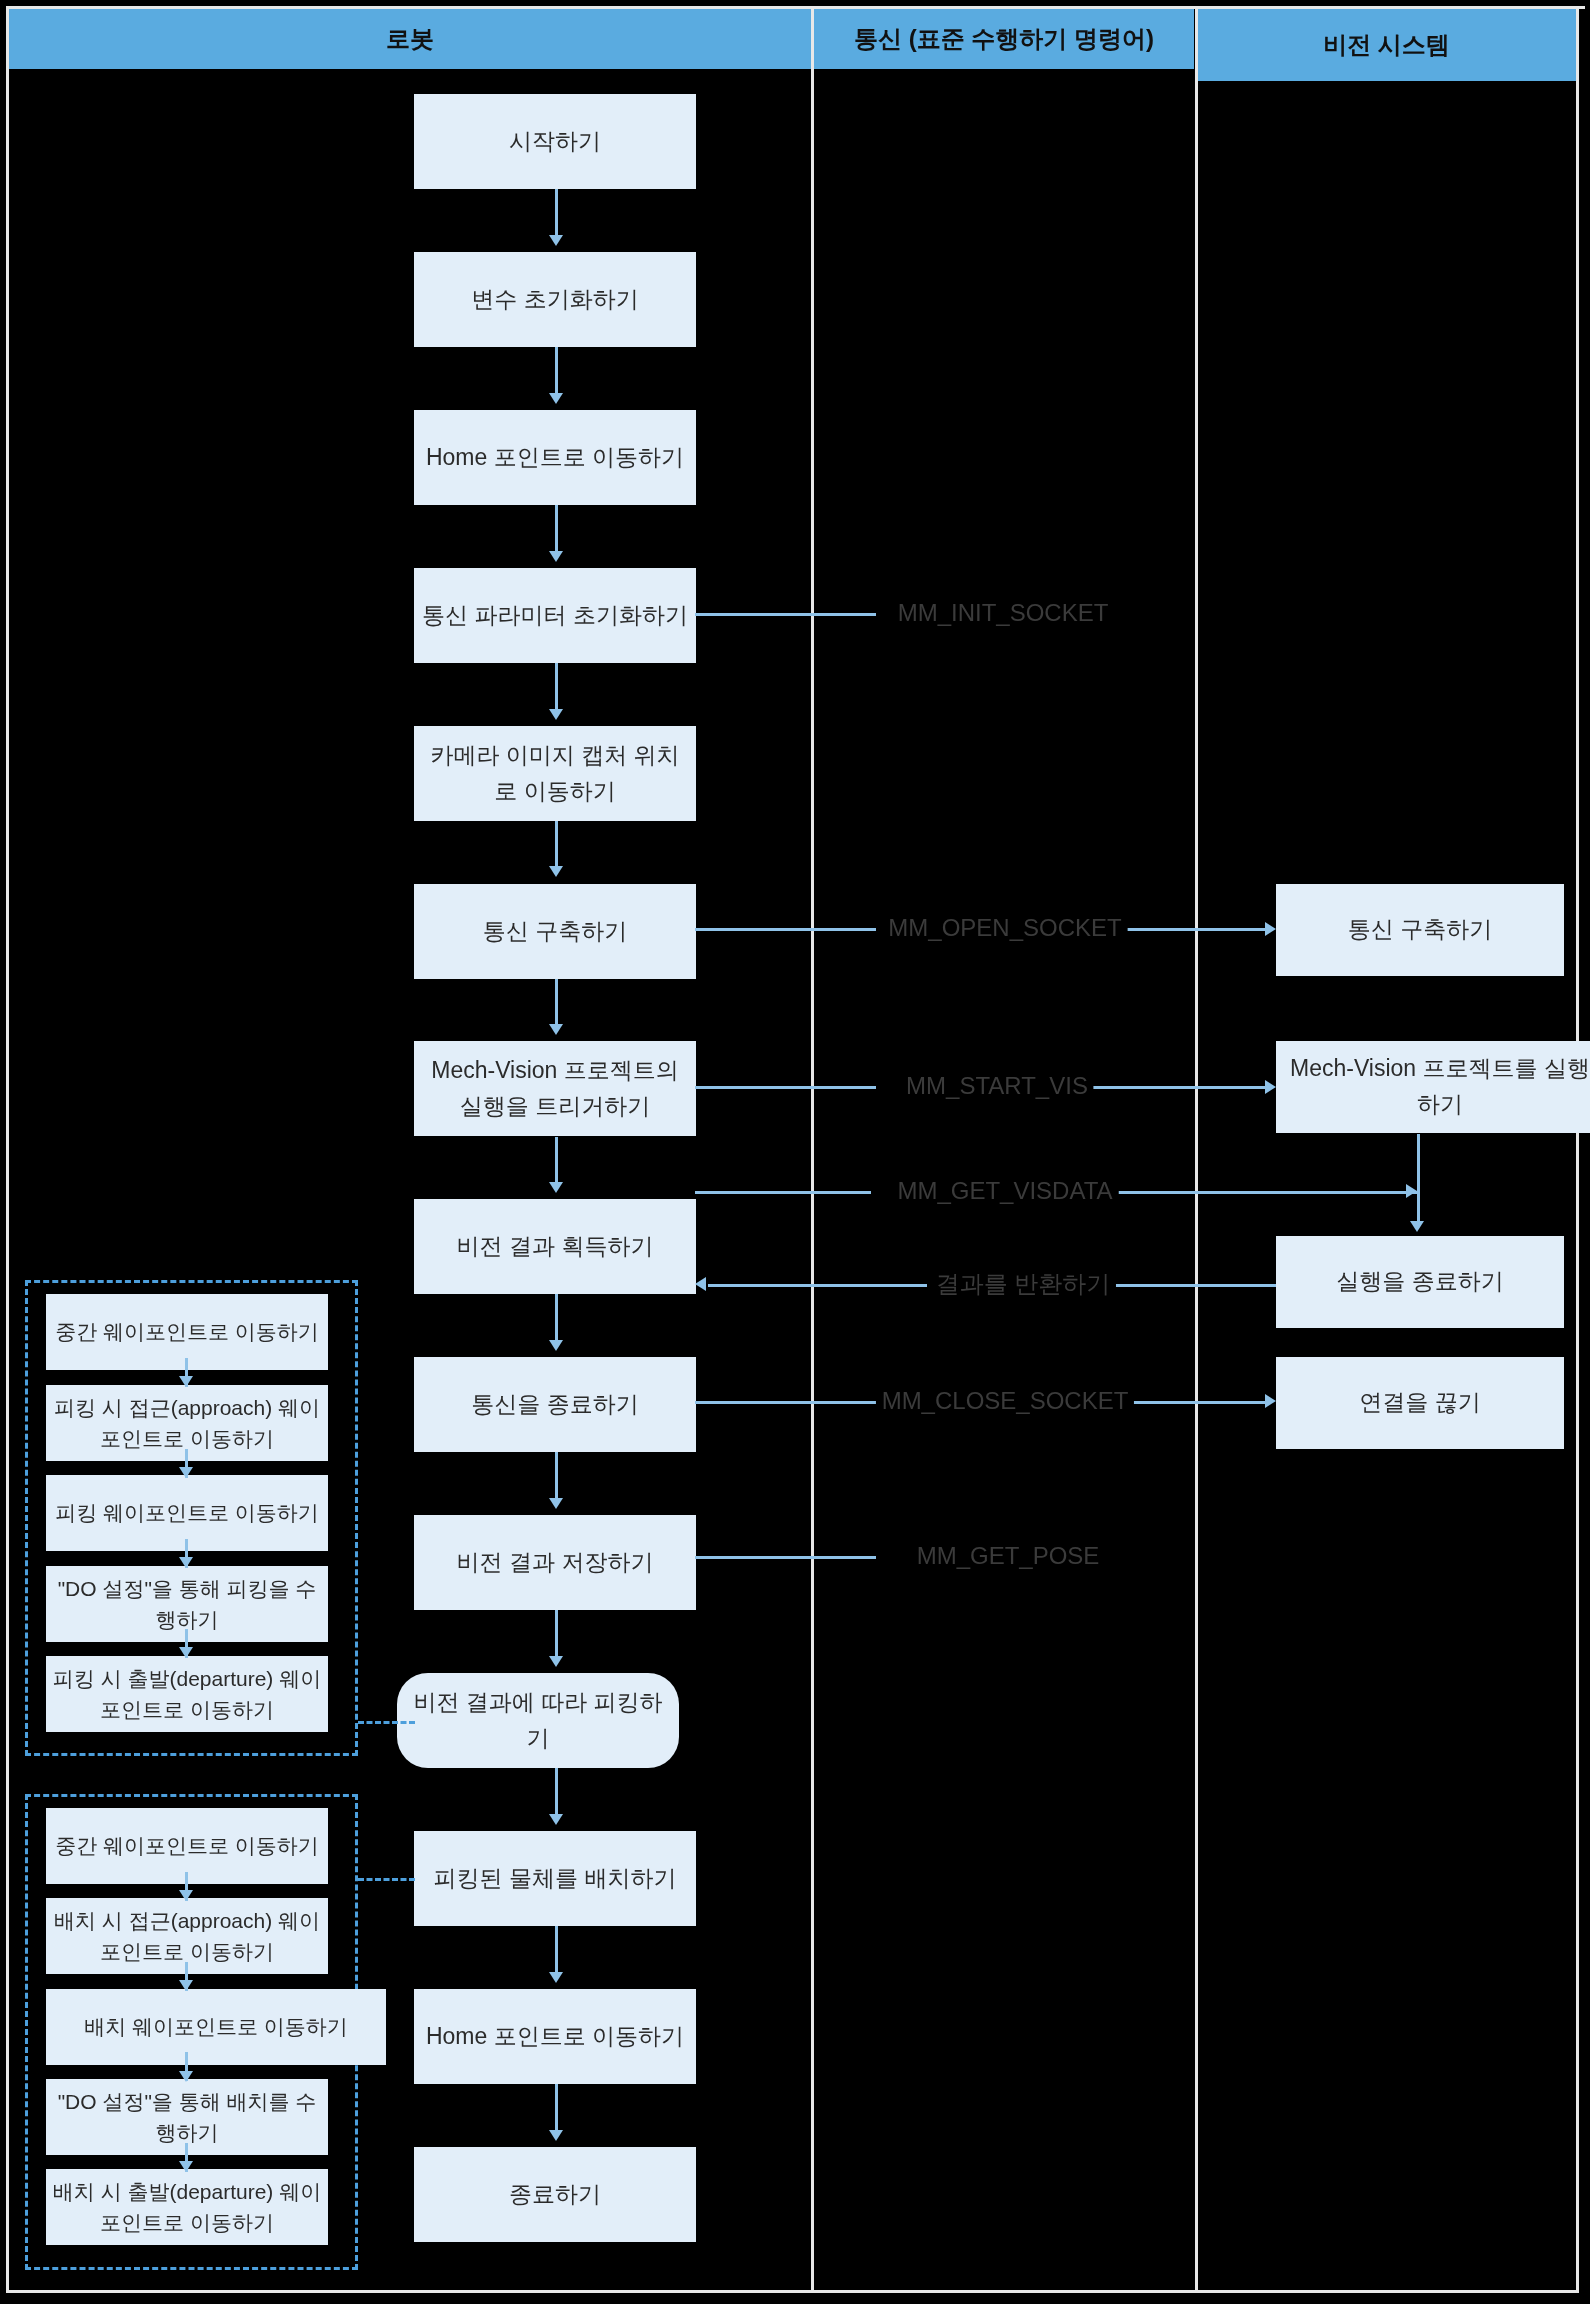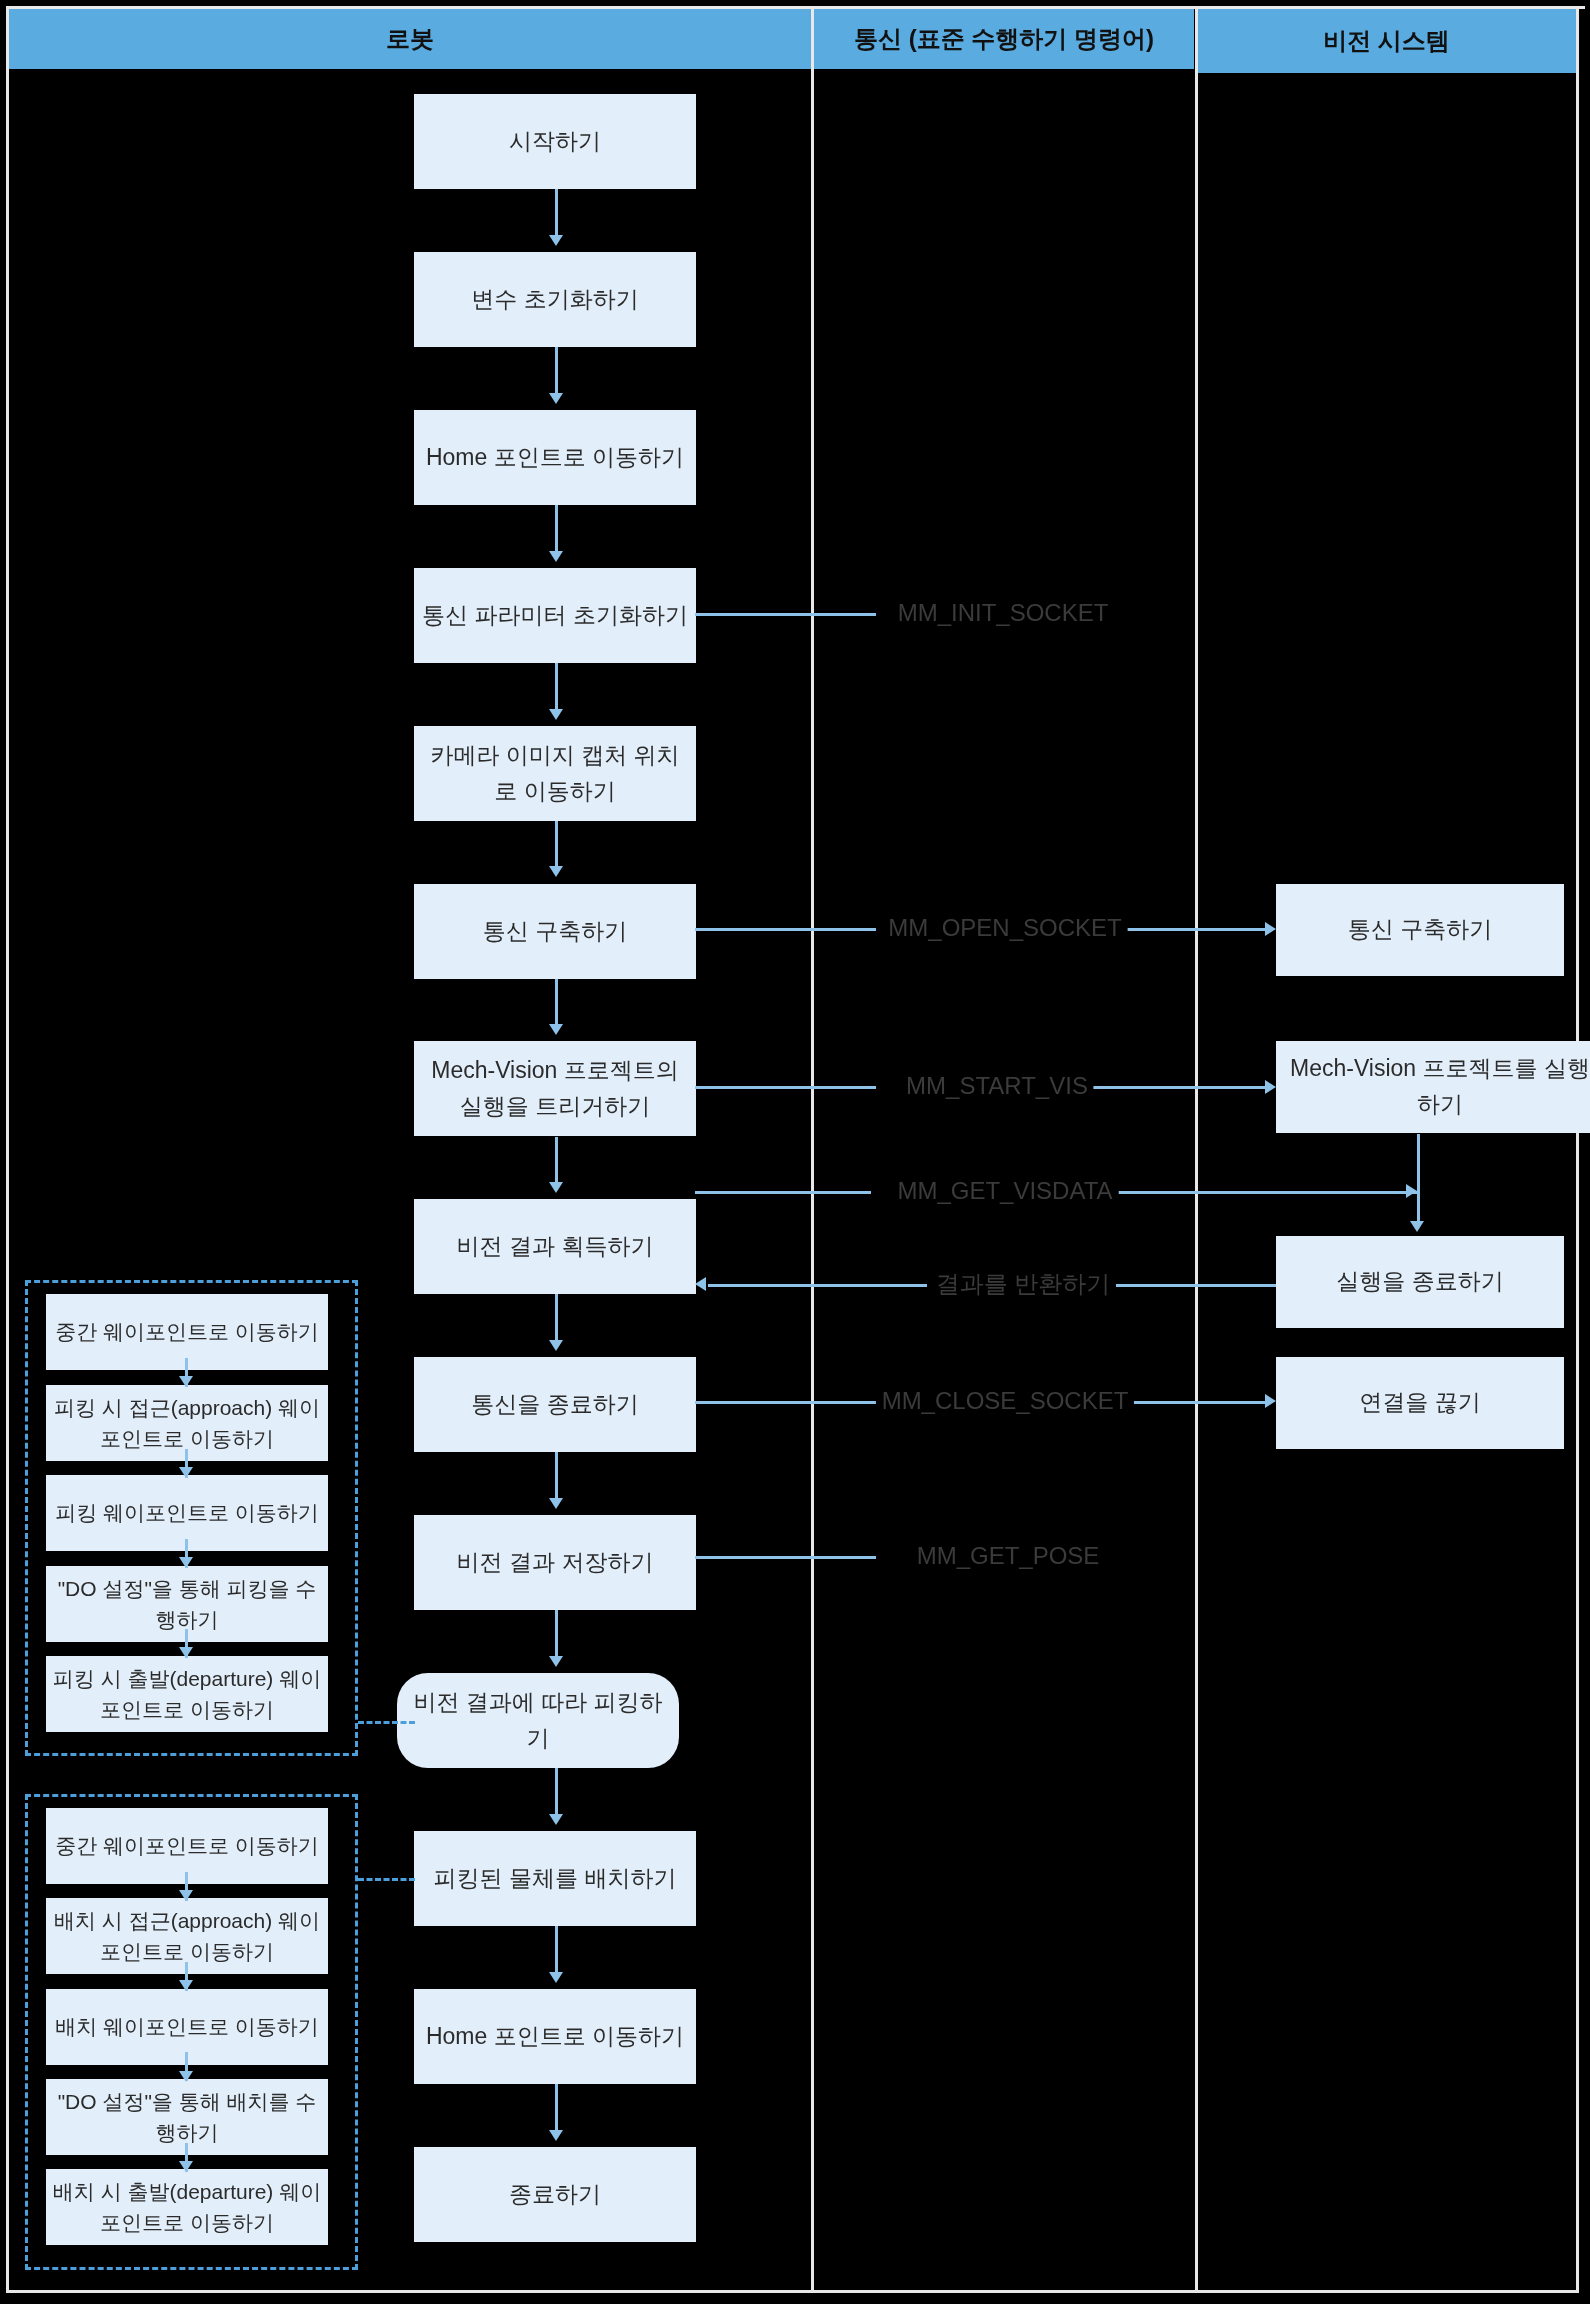--- a/index.html
+++ b/index.html
@@ -99,21 +99,21 @@
   <div class="frame-line" style="left:5.7px;  top:5.7px;    width:2.9px;    height:2287px;"></div>
   <div class="frame-line" style="left:1576px; top:5.7px;  width:2.9px;    height:2287px;"></div>
   <div class="frame-line" style="left:5.7px;  top:2290px; width:1573px; height:2.9px;"></div>
 
   <div class="lane-header" style="left:8.6px; top:8.6px; width:803px; height:60px;">
     <span>로봇</span>
   </div>
   <div class="lane-header" style="left:814px; top:8.6px; width:380px; height:60px;">
     <span>통신 (표준 수행하기 명령어)</span>
   </div>
-  <div class="lane-header" style="left:1197px; top:8.6px; width:379px; height:64px;">
+  <div class="lane-header" style="left:1197px; top:8.6px; width:379px; height:72px;">
     <span>비전 시스템</span>
   </div>
 
   <div class="lane-divider" style="left:811px;  top:8.6px; height:2282px;"></div>
   <div class="lane-divider" style="left:1195px; top:8.6px; height:2282px;"></div>
 
   <div class="vline" style="left:555px; top:189px; height:53px;"></div>
   <div class="arrow-down" style="left:549px; top:235px;"></div>
 
   <div class="vline" style="left:555px; top:347px; height:53px;"></div>
@@ -289,21 +289,21 @@
   <div class="dash-group" style="left:25px; top:1794px; width:333px; height:476px;"></div>
 
   <div class="dash-h" style="left:358px; top:1878px; width:57px;"></div>
 
   <div class="node small" style="left:46px; top:1808px; width:282px; height:76px;">
     <span>중간 웨이포인트로 이동하기</span>
   </div>
   <div class="node small" style="left:46px; top:1898px; width:282px; height:76px;">
     <span>배치 시 접근(approach) 웨이포인트로 이동하기</span>
   </div>
-  <div class="node small" style="left:46px; top:1989px; width:282px; height:76px;">
+  <div class="node small" style="left:46px; top:1989px; width:340px; height:76px;">
     <span>배치 웨이포인트로 이동하기</span>
   </div>
   <div class="node small" style="left:46px; top:2079px; width:282px; height:76px;">
     <span>"DO 설정"을 통해 배치를 수행하기</span>
   </div>
   <div class="node small" style="left:46px; top:2169px; width:282px; height:76px;">
     <span>배치 시 출발(departure) 웨이포인트로 이동하기</span>
   </div>
 
   <div class="vline" style="left:185px; top:1872px; height:28.5px;"></div>

